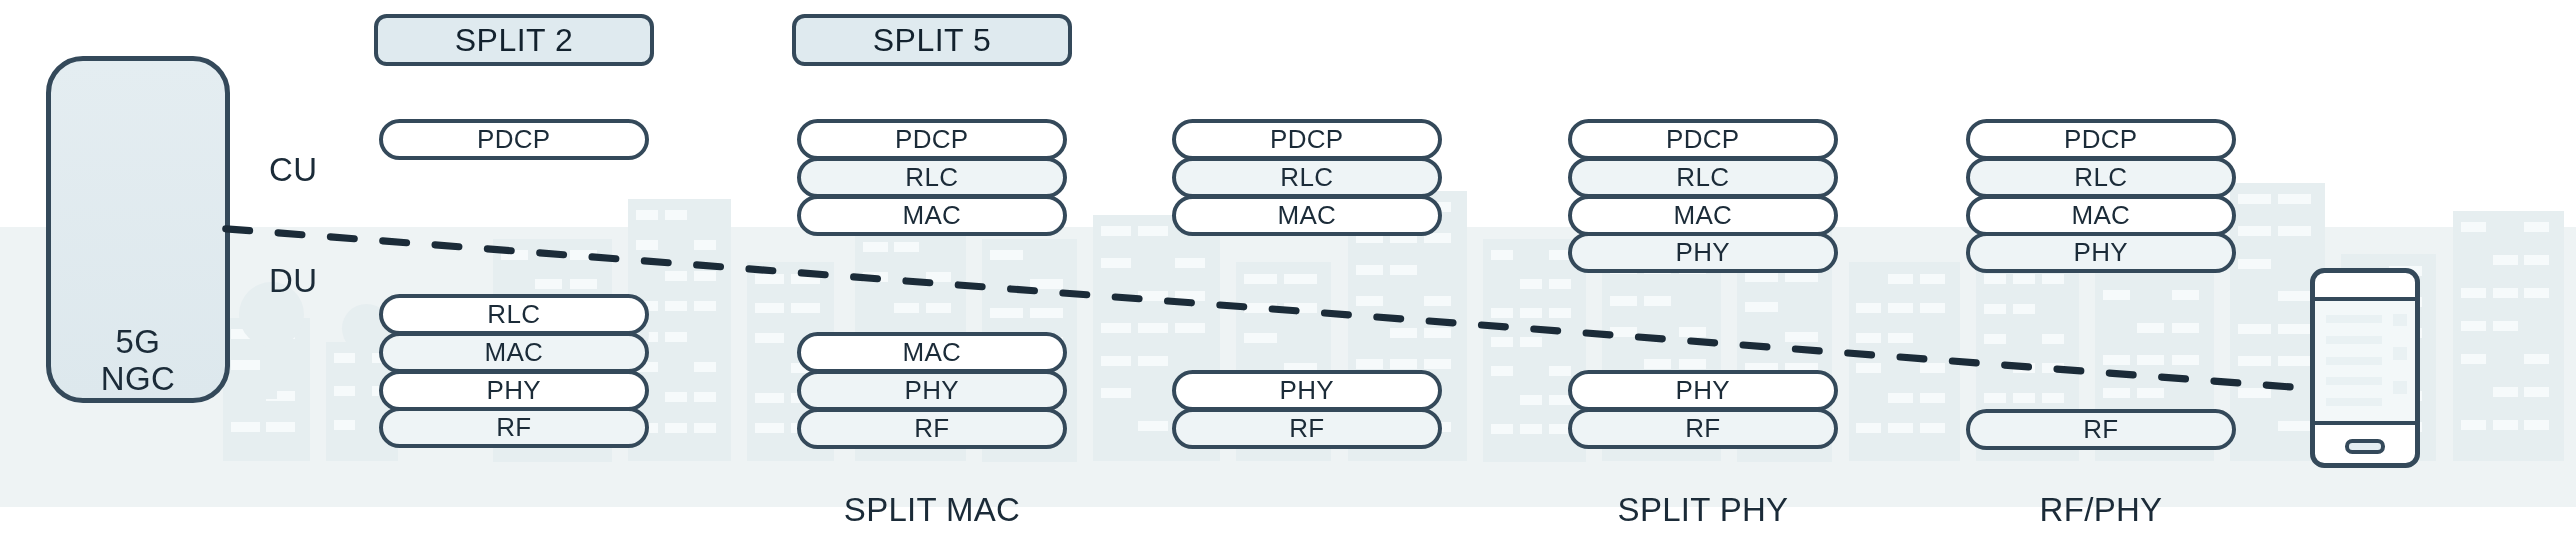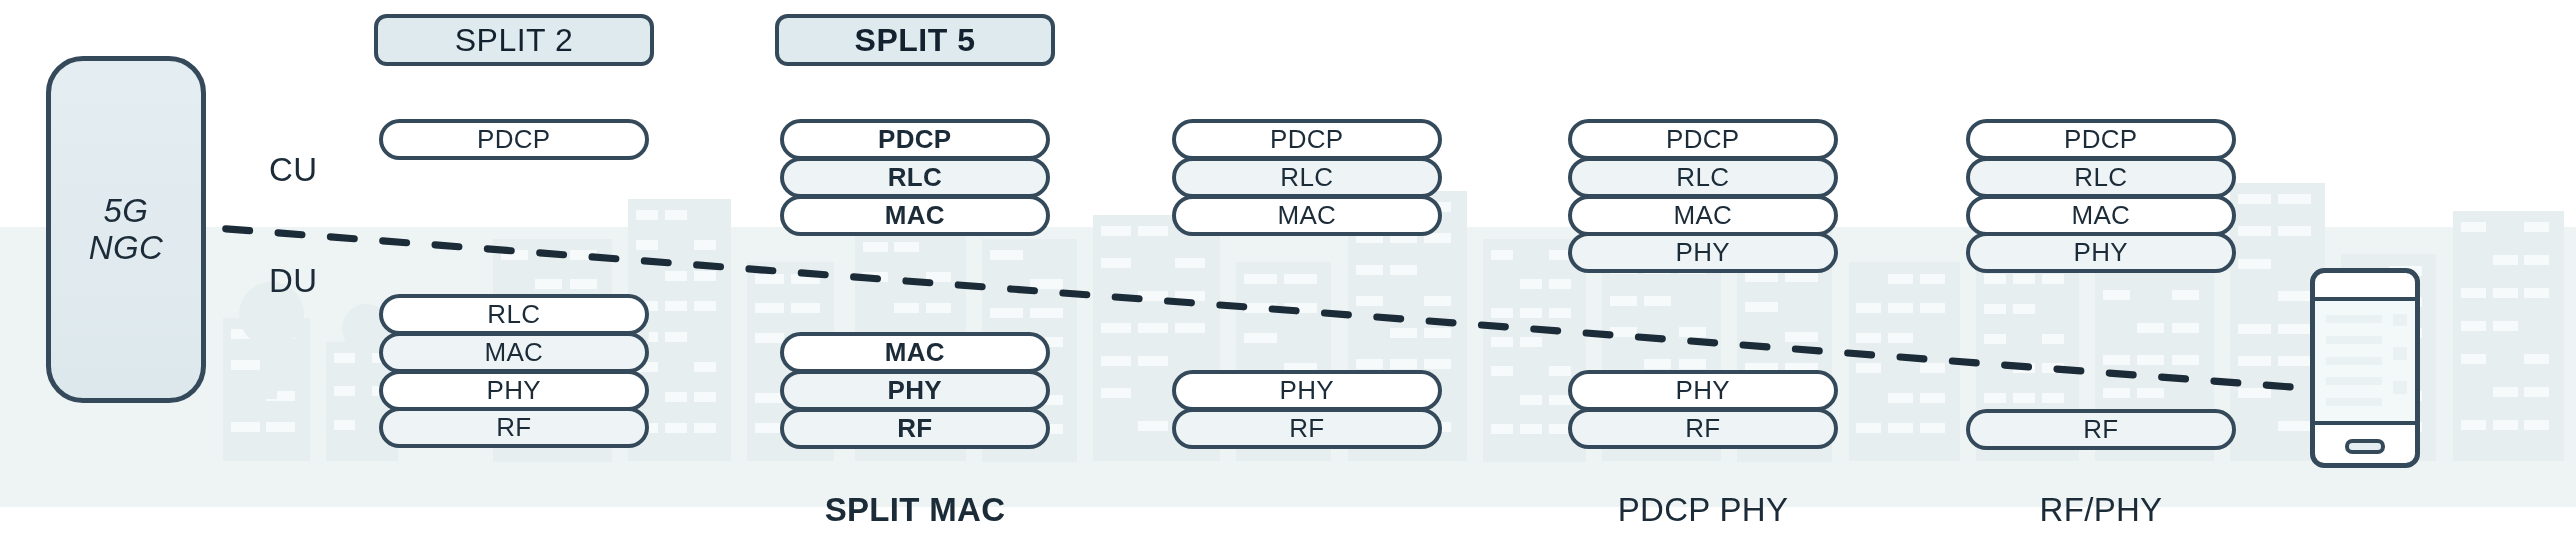--- a/index.html
+++ b/index.html
@@ -43,30 +43,29 @@
   .trunk {
     position: absolute;
     background: #e6eef0;
   }
 
   
   .ngc {
     position: absolute;
     left: 46px;
     top: 56px;
-    width: 160px;
+    width: 184px;
     height: 347px;
     border: 5.6px solid #34495a;
     border-radius: 37px;
     background: linear-gradient(180deg, #e4edf1 0%, #dde8ed 100%);
     box-sizing: border-box;
     display: flex;
-    align-items: center;
+    align-items: flex-end;
     justify-content: center;
-    font-style: italic;
   }
   .ngc-label {
     text-align: center;
     font-size: 33px;
     line-height: 1.12;
     color: #1b2b38;
     font-weight: 400;
     letter-spacing: 0.4px;
   }
 
@@ -505,21 +504,21 @@
         <div class="stack" style="top: 119px;">
           <div class="layer">PDCP</div>
         </div>
         <div class="stack" style="top: 294px;">
           <div class="layer">RLC</div>
           <div class="layer shaded">MAC</div>
           <div class="layer">PHY</div>
           <div class="layer shaded">RF</div>
         </div>
       </div>
-      <div class="col" style="left: 775px; font-weight: bold;">
+      <div class="col" style="left: 792px;">
         <div class="col-header">SPLIT 5</div>
         <div class="stack" style="top: 119px;">
           <div class="layer">PDCP</div>
           <div class="layer shaded">RLC</div>
           <div class="layer">MAC</div>
         </div>
         <div class="stack" style="top: 332px;">
           <div class="layer">MAC</div>
           <div class="layer shaded">PHY</div>
           <div class="layer shaded">RF</div>
@@ -541,21 +540,21 @@
         <div class="stack" style="top: 119px;">
           <div class="layer">PDCP</div>
           <div class="layer shaded">RLC</div>
           <div class="layer">MAC</div>
           <div class="layer shaded">PHY</div>
         </div>
         <div class="stack" style="top: 370px;">
           <div class="layer">PHY</div>
           <div class="layer shaded">RF</div>
         </div>
-        <div class="col-footer">PDCP PHY</div>
+        <div class="col-footer">SPLIT PHY</div>
       </div>
       <div class="col" style="left: 1961px;">
         <div class="stack" style="top: 119px;">
           <div class="layer">PDCP</div>
           <div class="layer shaded">RLC</div>
           <div class="layer">MAC</div>
           <div class="layer shaded">PHY</div>
         </div>
         <div class="stack" style="top: 409px;">
           <div class="layer shaded">RF</div>

